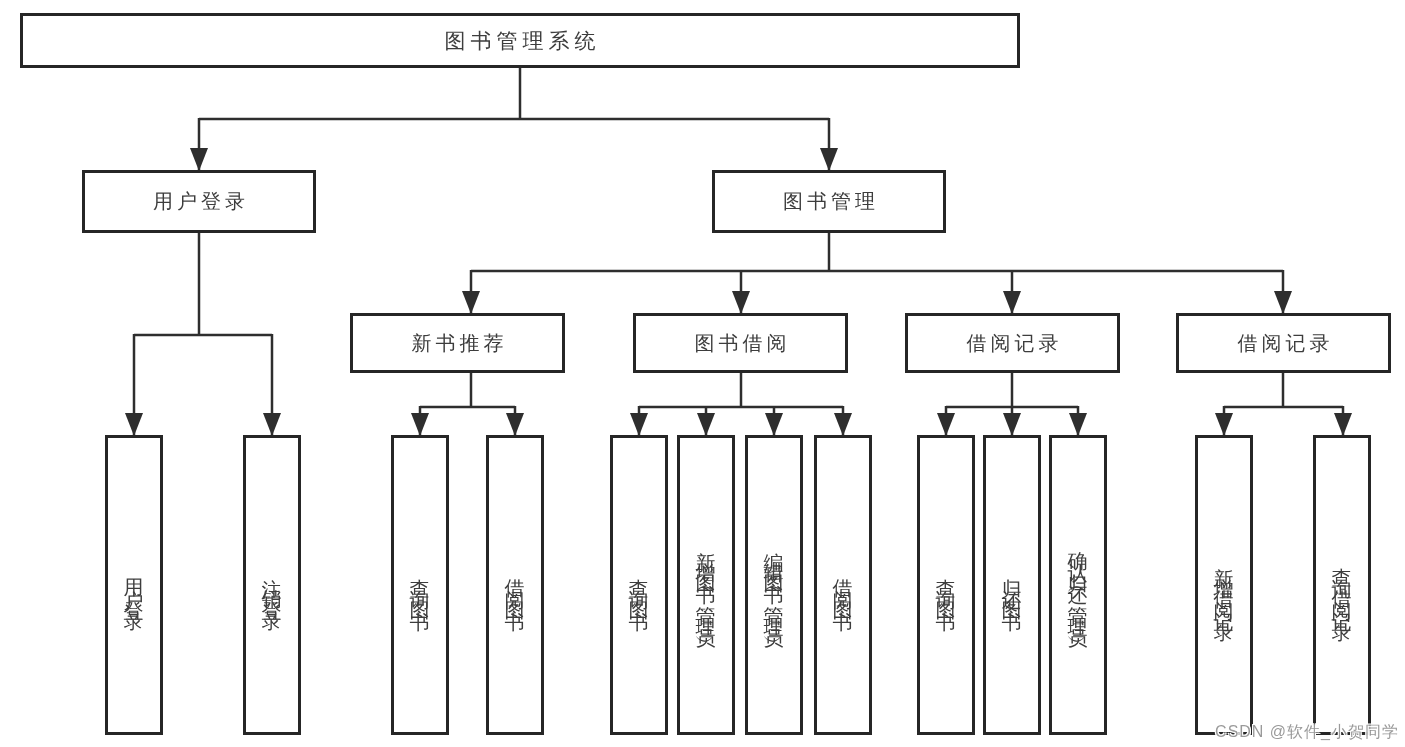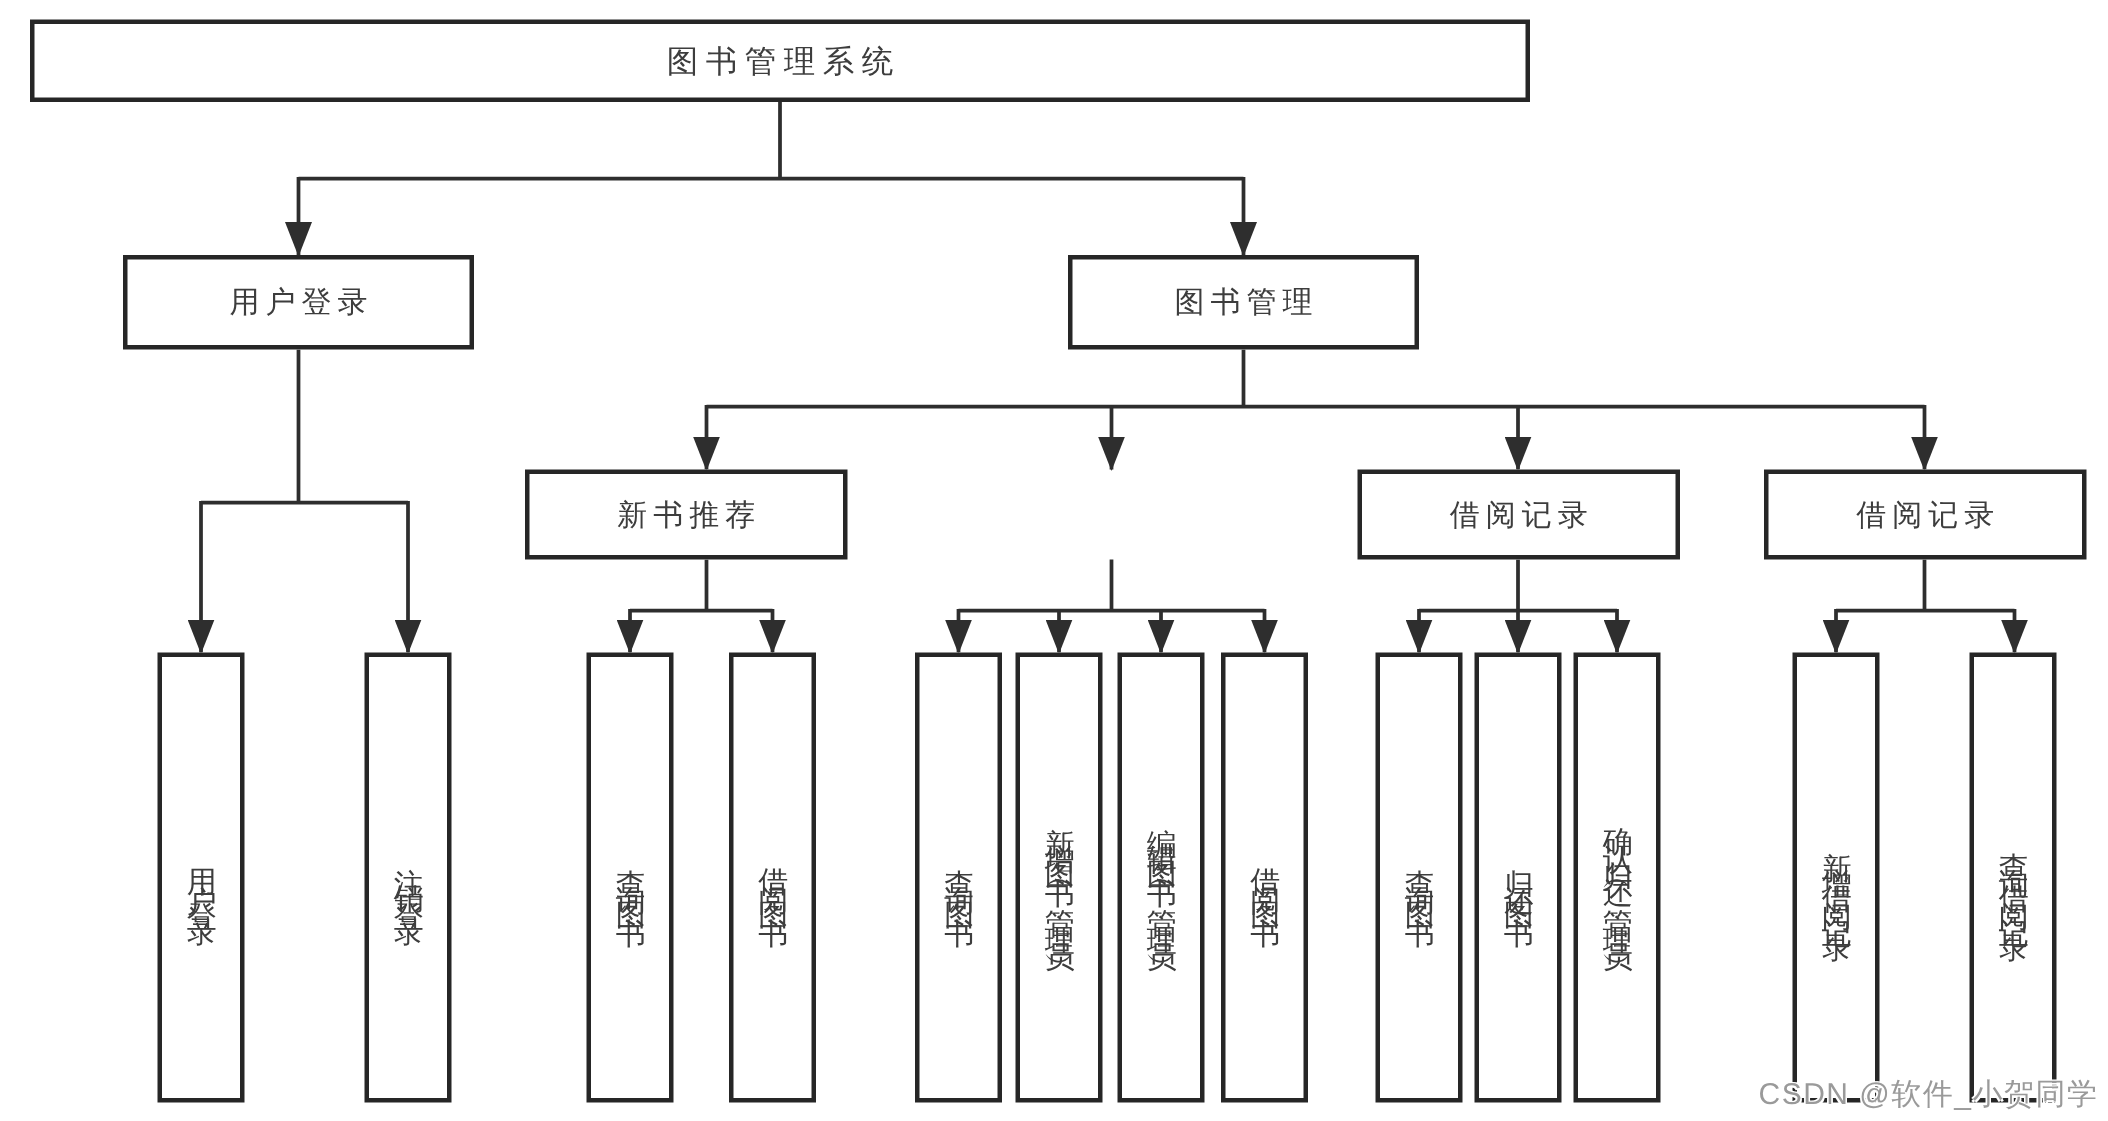--- a/index.html
+++ b/index.html
@@ -12,21 +12,21 @@
     color:#3d3d3d;z-index:2;
   }
   .hlabel{font-size:20px;letter-spacing:4px;text-indent:4px;white-space:nowrap;}
   .rootlabel{font-size:21px;letter-spacing:5px;text-indent:5px;white-space:nowrap;}
   .vtext{
     writing-mode:vertical-rl;text-orientation:mixed;
     font-size:20px;line-height:1;letter-spacing:11px;white-space:nowrap;
   }
   #watermark{
     position:absolute;right:3px;bottom:4px;z-index:3;
-    font-size:20px;color:#9a9a9a;letter-spacing:1px;white-space:nowrap;
+    font-size:16px;color:#9a9a9a;letter-spacing:1px;white-space:nowrap;
     text-shadow:1px 1px 0 #fff,-1px -1px 0 #fff,1px -1px 0 #fff,-1px 1px 0 #fff;
   }
 </style>
 </head>
 <body>
 
 <div id="stage">
 
   <svg id="wires" width="1405" height="747" viewBox="0 0 1405 747">
     <defs>
@@ -85,20 +85,23 @@
   <div class="box" style="left:82px;top:170px;width:234px;height:63px;">
     <span class="hlabel">用户登录</span>
   </div>
   <div class="box" style="left:712px;top:170px;width:234px;height:63px;text-align:center;">
     <span class="hlabel">图书管理</span>
   </div>
 
   <div class="box" style="left:350px;top:313px;width:215px;height:60px;">
     <span class="hlabel">新书推荐</span>
   </div>
+  <div class="box" style="left:633px;top:313px;width:215px;height:60px;">
+    <span class="hlabel">图书借阅</span>
+  </div>
   <div class="box" style="left:905px;top:313px;width:215px;height:60px;">
     <span class="hlabel">借阅记录</span>
   </div>
   <div class="box" style="left:1176px;top:313px;width:215px;height:60px;">
     <span class="hlabel">借阅记录</span>
   </div>
 
   <div class="box" style="left:105px;top:435px;width:58px;height:300px;">
     <span class="vtext">用户登录</span>
   </div>

